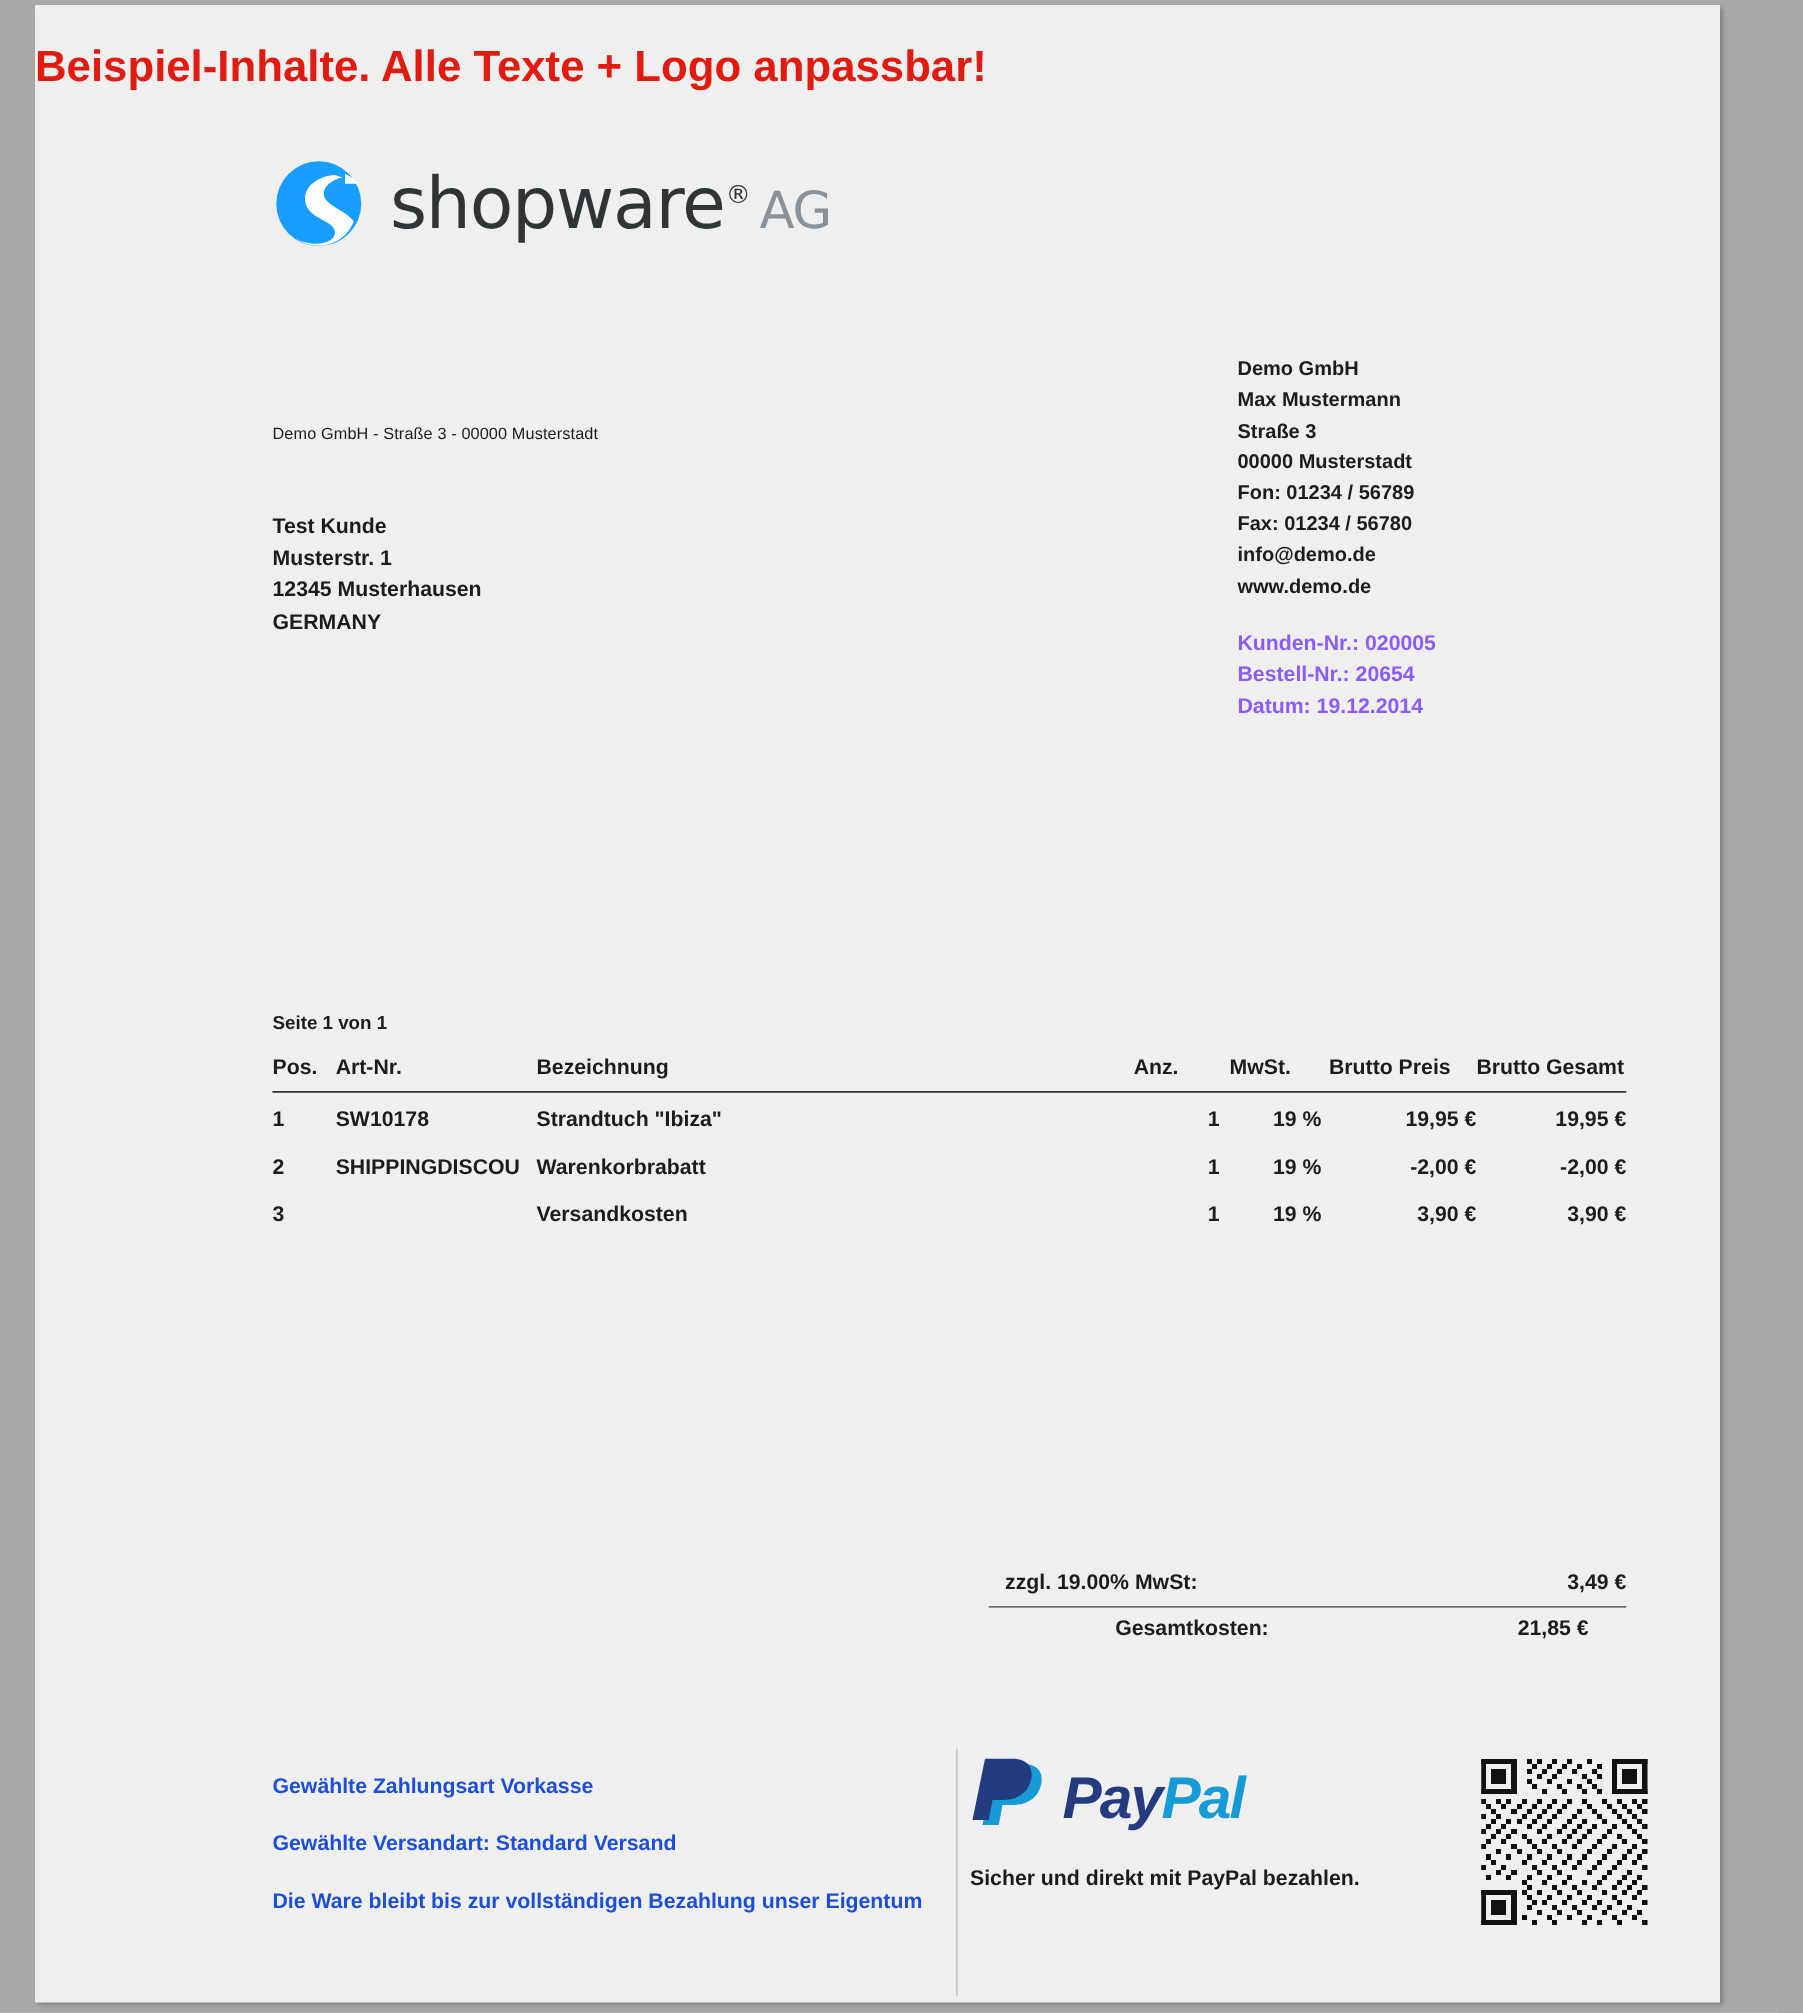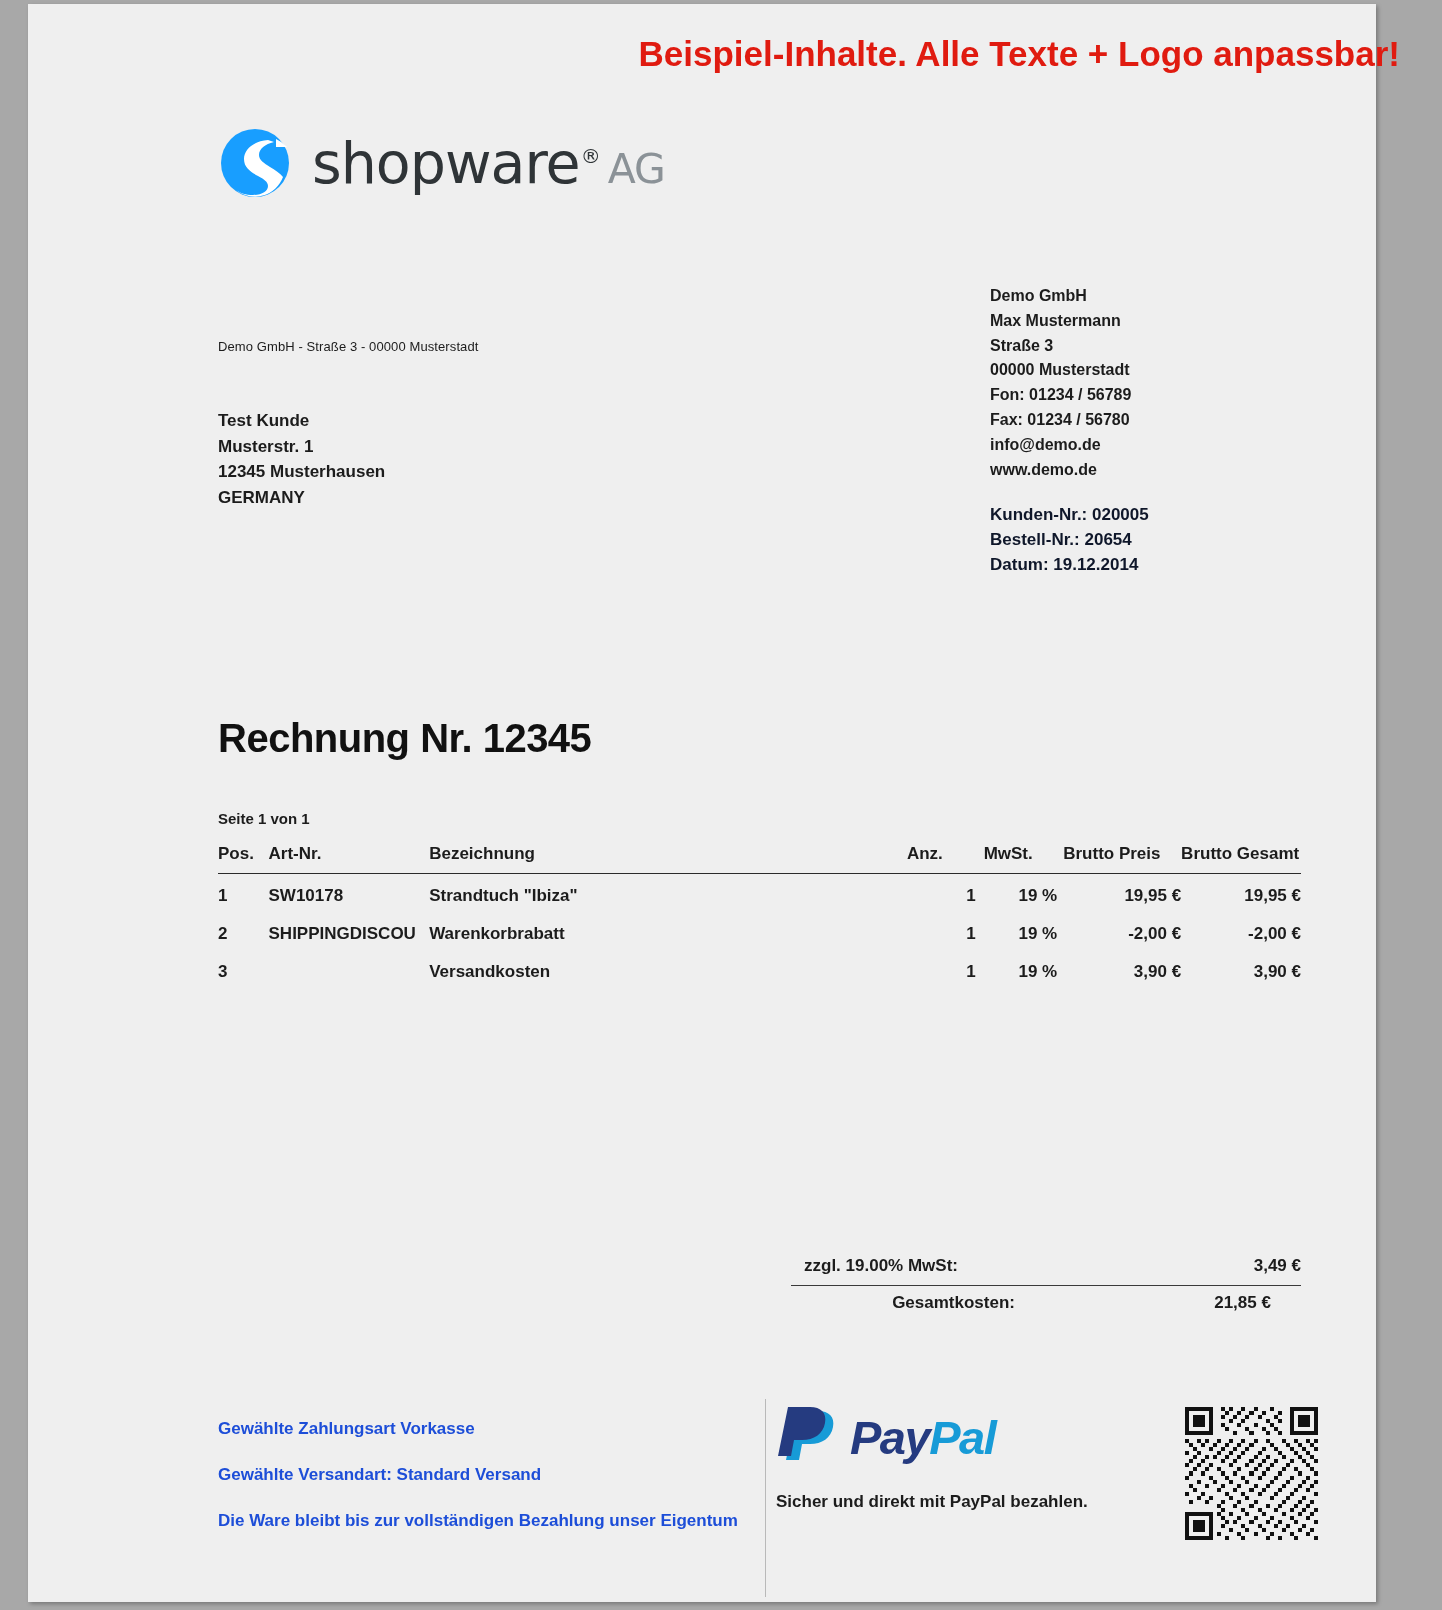--- a/index.html
+++ b/index.html
@@ -22,27 +22,26 @@
     width: 1348px;
     height: 1598px;
     background: #efefef;
     box-shadow: 2px 2px 4px rgba(0,0,0,0.28);
   }
   .banner {
     position: absolute;
     left: 0;
     top: 30px;
     width: 100%;
-    text-align: right;
+    text-align: left;
     color: #e01b10;
     font-size: 35px;
     font-weight: 600;
     font-family: "Liberation Sans", sans-serif;
     letter-spacing: 0px;
-    padding-left: 24px;
   }
   
   .logo-wrap {
     position: absolute;
     left: 190px;
     top: 122px;
     display: flex;
     align-items: center;
   }
   .logo-mark {
@@ -103,21 +102,21 @@
     font-weight: bold;
   }
   .company-block .name { font-weight: bold; }
   .company-block .row { font-weight: bold; }
   .meta-block {
     position: absolute;
     left: 962px;
     top: 499px;
     font-size: 17px;
     line-height: 24.8px;
-    color: #0f172a;
+    color: #8b5cf6;
     font-weight: bold;
   }
   
   .doc-title {
     position: absolute;
     left: 190px;
     top: 712px;
     font-size: 40px;
     font-weight: bold;
     color: #111;
@@ -278,21 +277,20 @@
       <div class="row">info@demo.de</div>
       <div class="row">www.demo.de</div>
     </div>
 
     <div class="meta-block">
       <div>Kunden-Nr.: 020005</div>
       <div>Bestell-Nr.: 20654</div>
       <div>Datum: 19.12.2014</div>
     </div>
 
-    <div class="doc-title">Rechnung Nr. 12345</div>
     <div class="page-of">Seite 1 von 1</div>
 
     <table class="items">
       <thead>
         <tr>
           <th class="col-pos">Pos.</th>
           <th class="col-art">Art-Nr.</th>
           <th class="col-desc">Bezeichnung</th>
           <th class="col-anz">Anz.</th>
           <th class="col-mwst">MwSt.</th>

